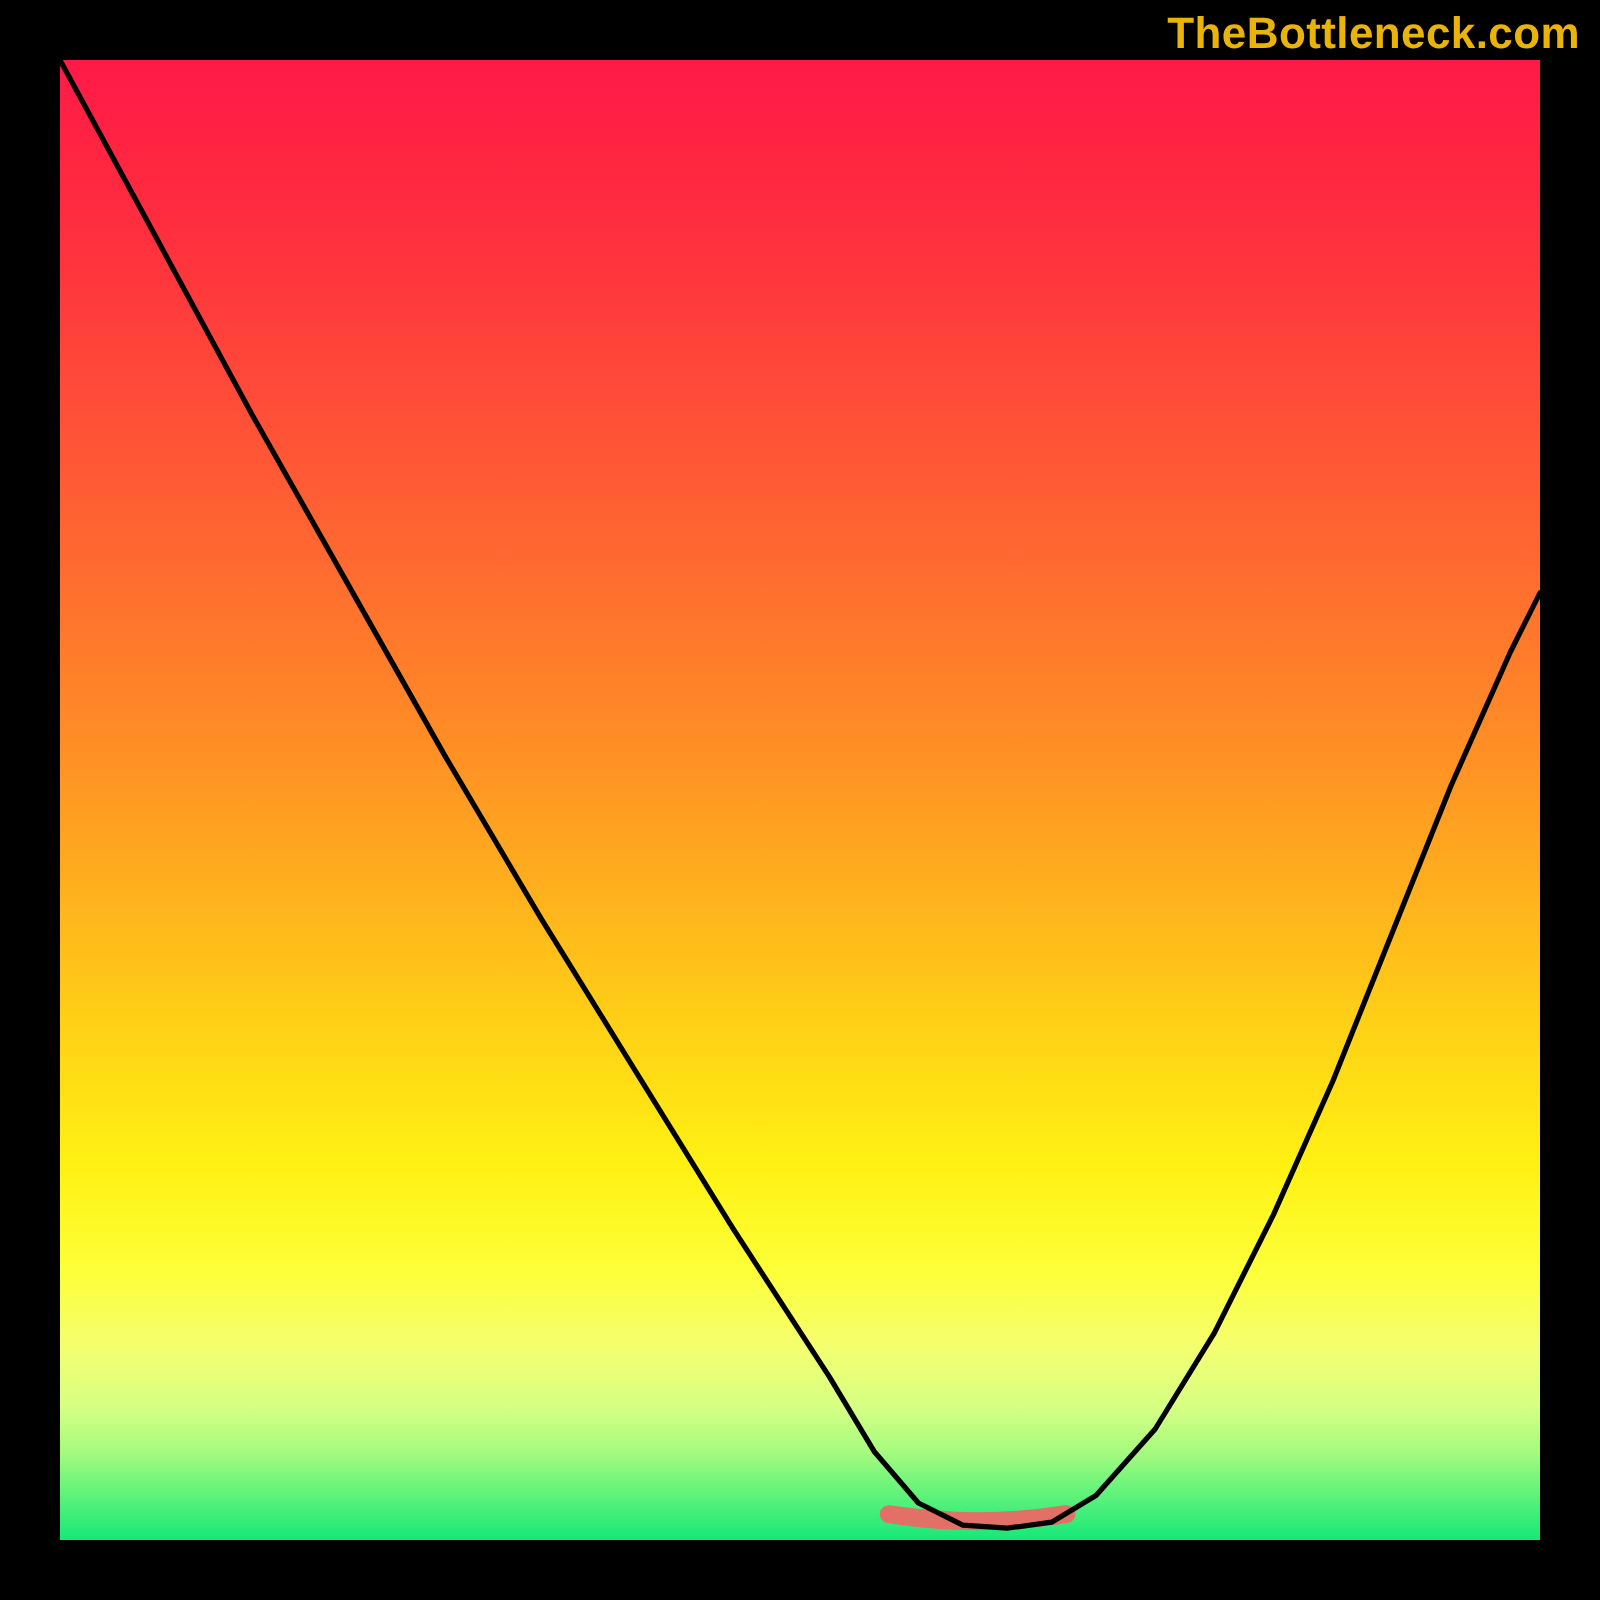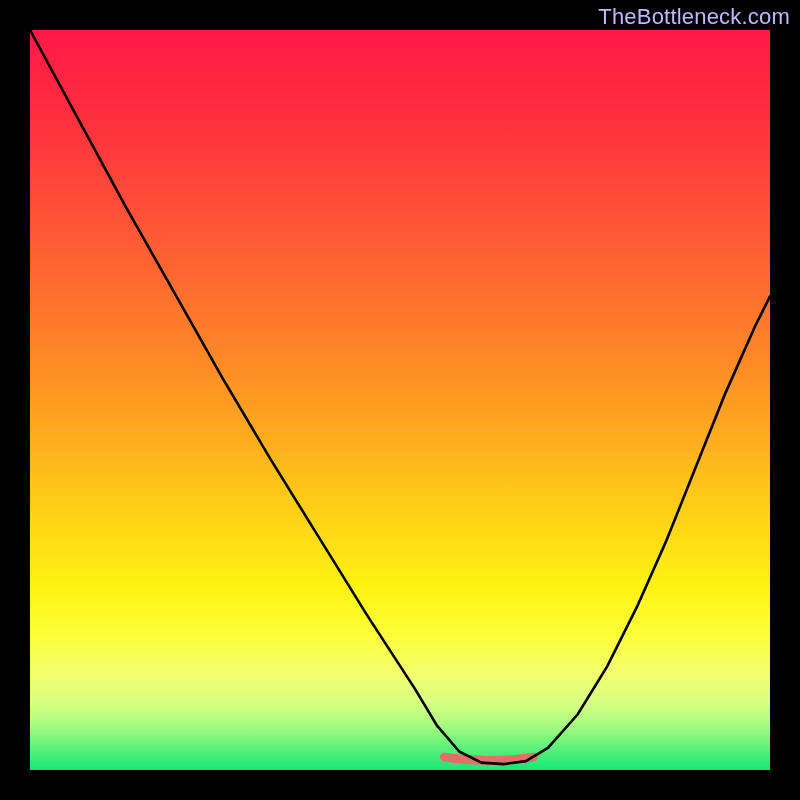--- a/index.html
+++ b/index.html
@@ -14,23 +14,23 @@
   .frame {
     position: relative;
     width: 800px;
     height: 800px;
     background: #000;
   }
   .watermark {
     position: absolute;
     top: 4px;
     right: 10px;
-    color: #c4b5fd;
+    color: #eab308;
     font-size: 22px;
-    font-weight: 400;
+    font-weight: 700;
     letter-spacing: 0.2px;
     z-index: 20;
     user-select: none;
   }
   .plot-area {
     position: absolute;
     left: 30px;
     top: 30px;
     width: 740px;
     height: 740px;

